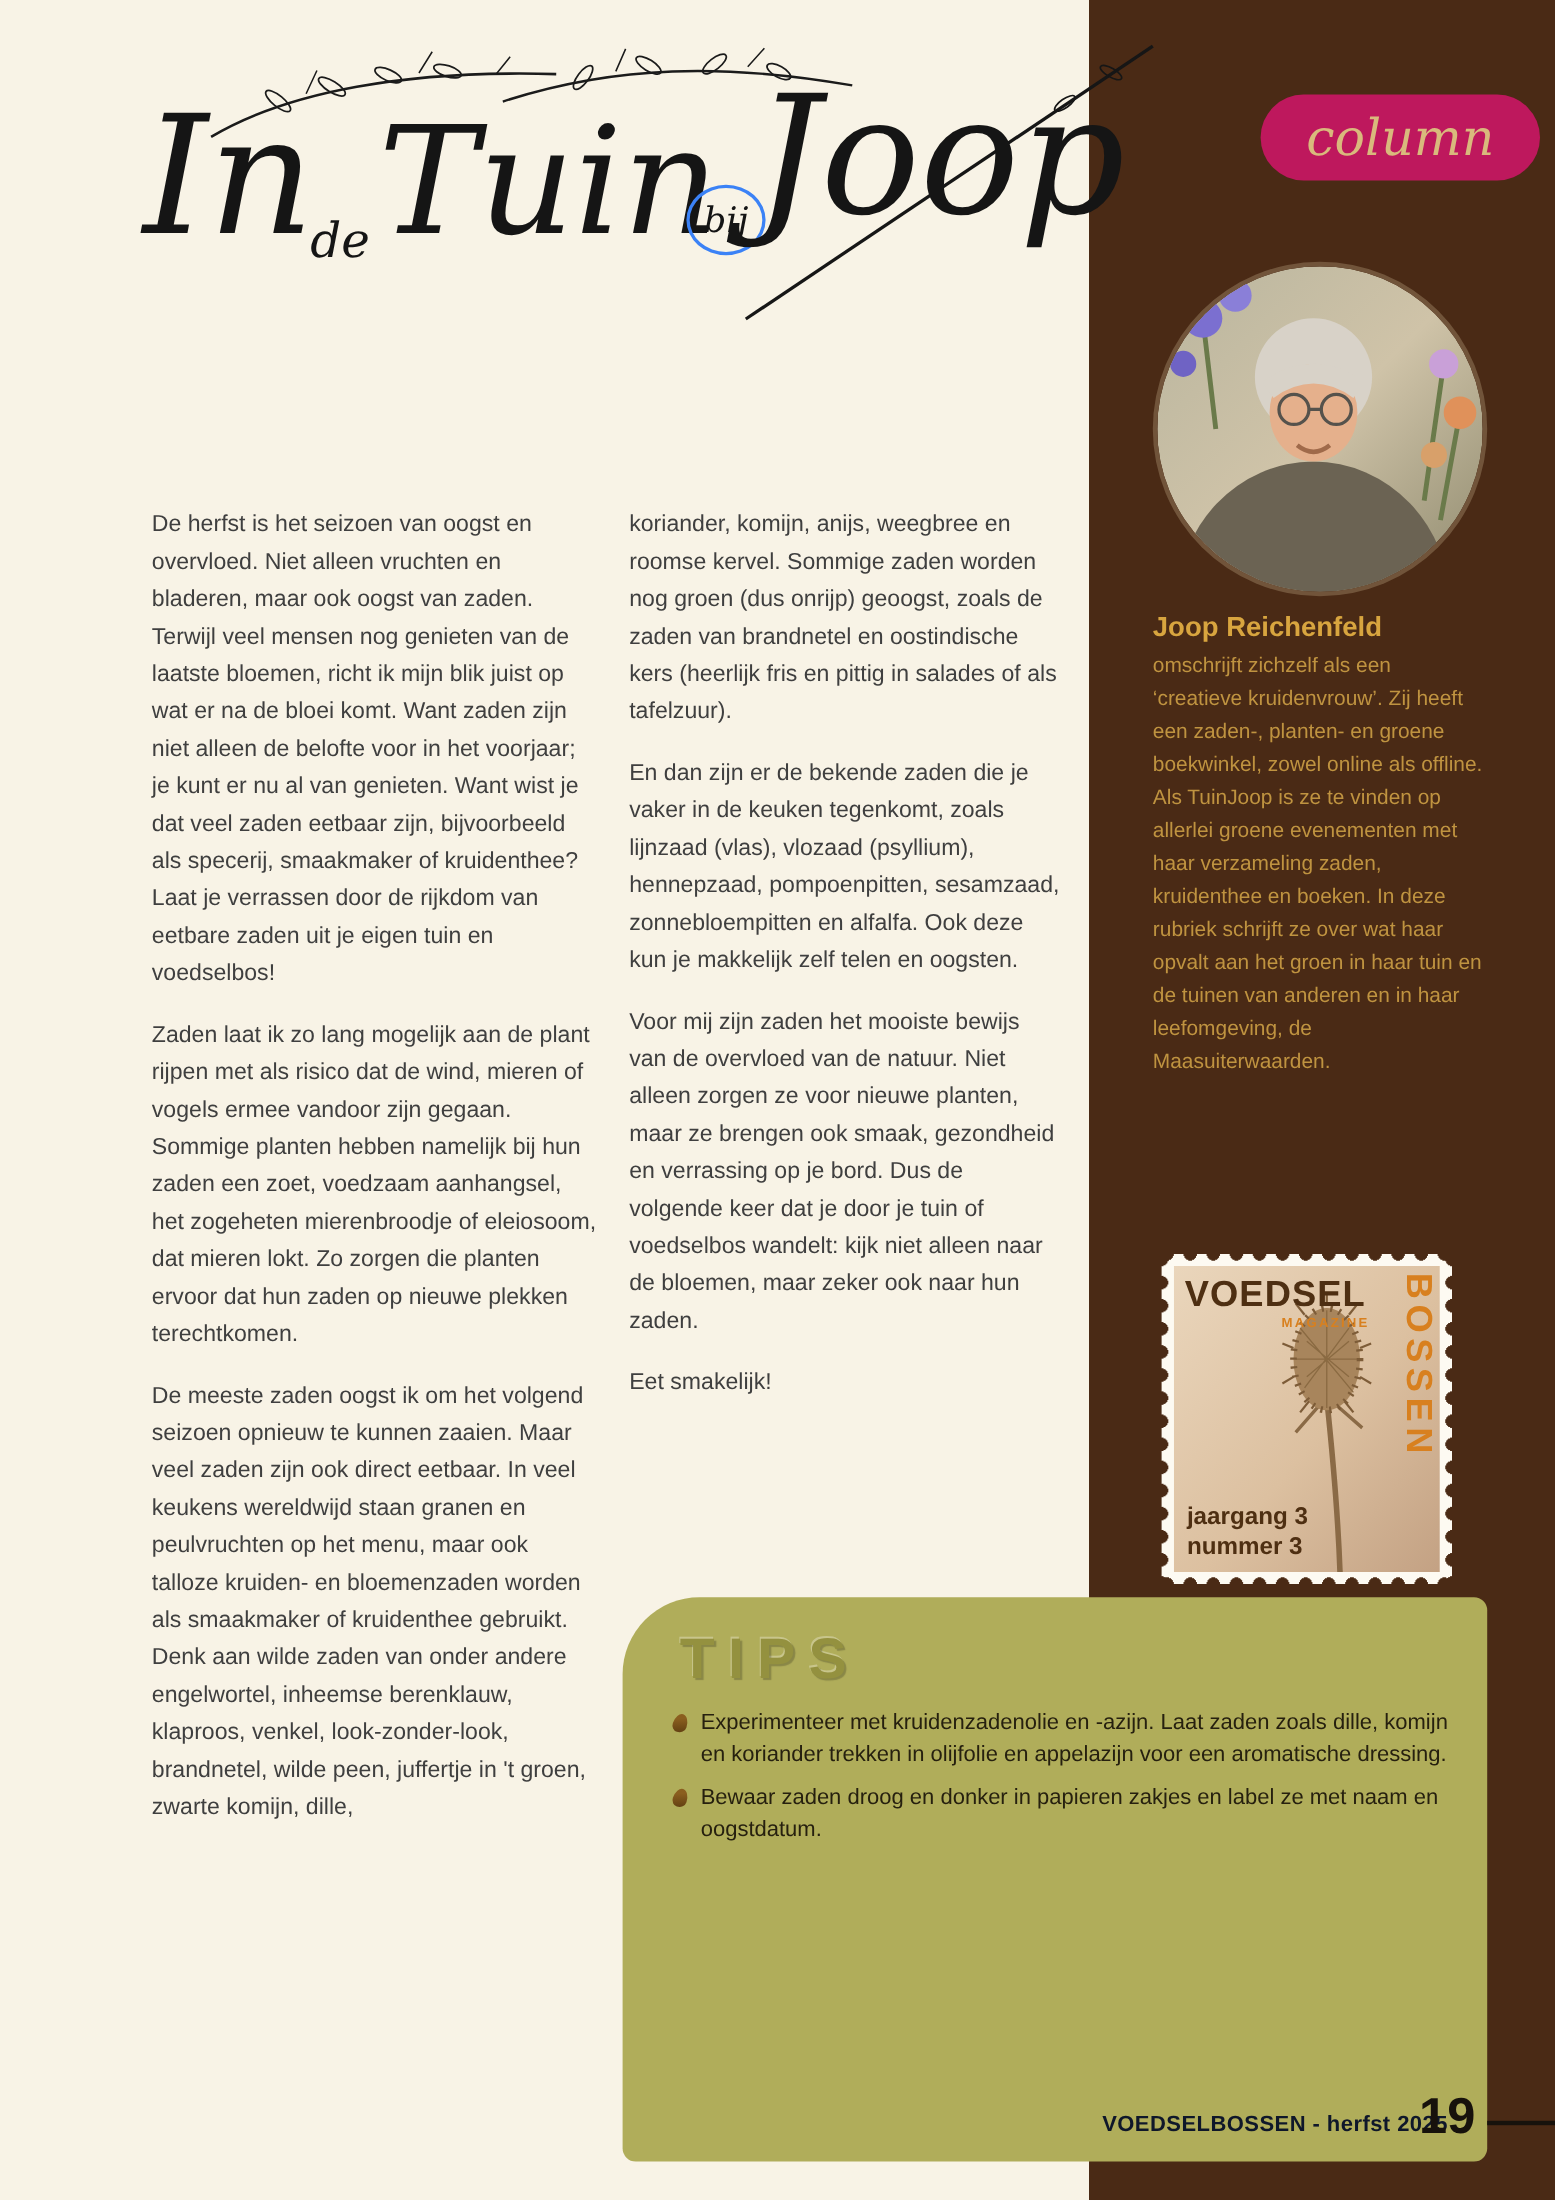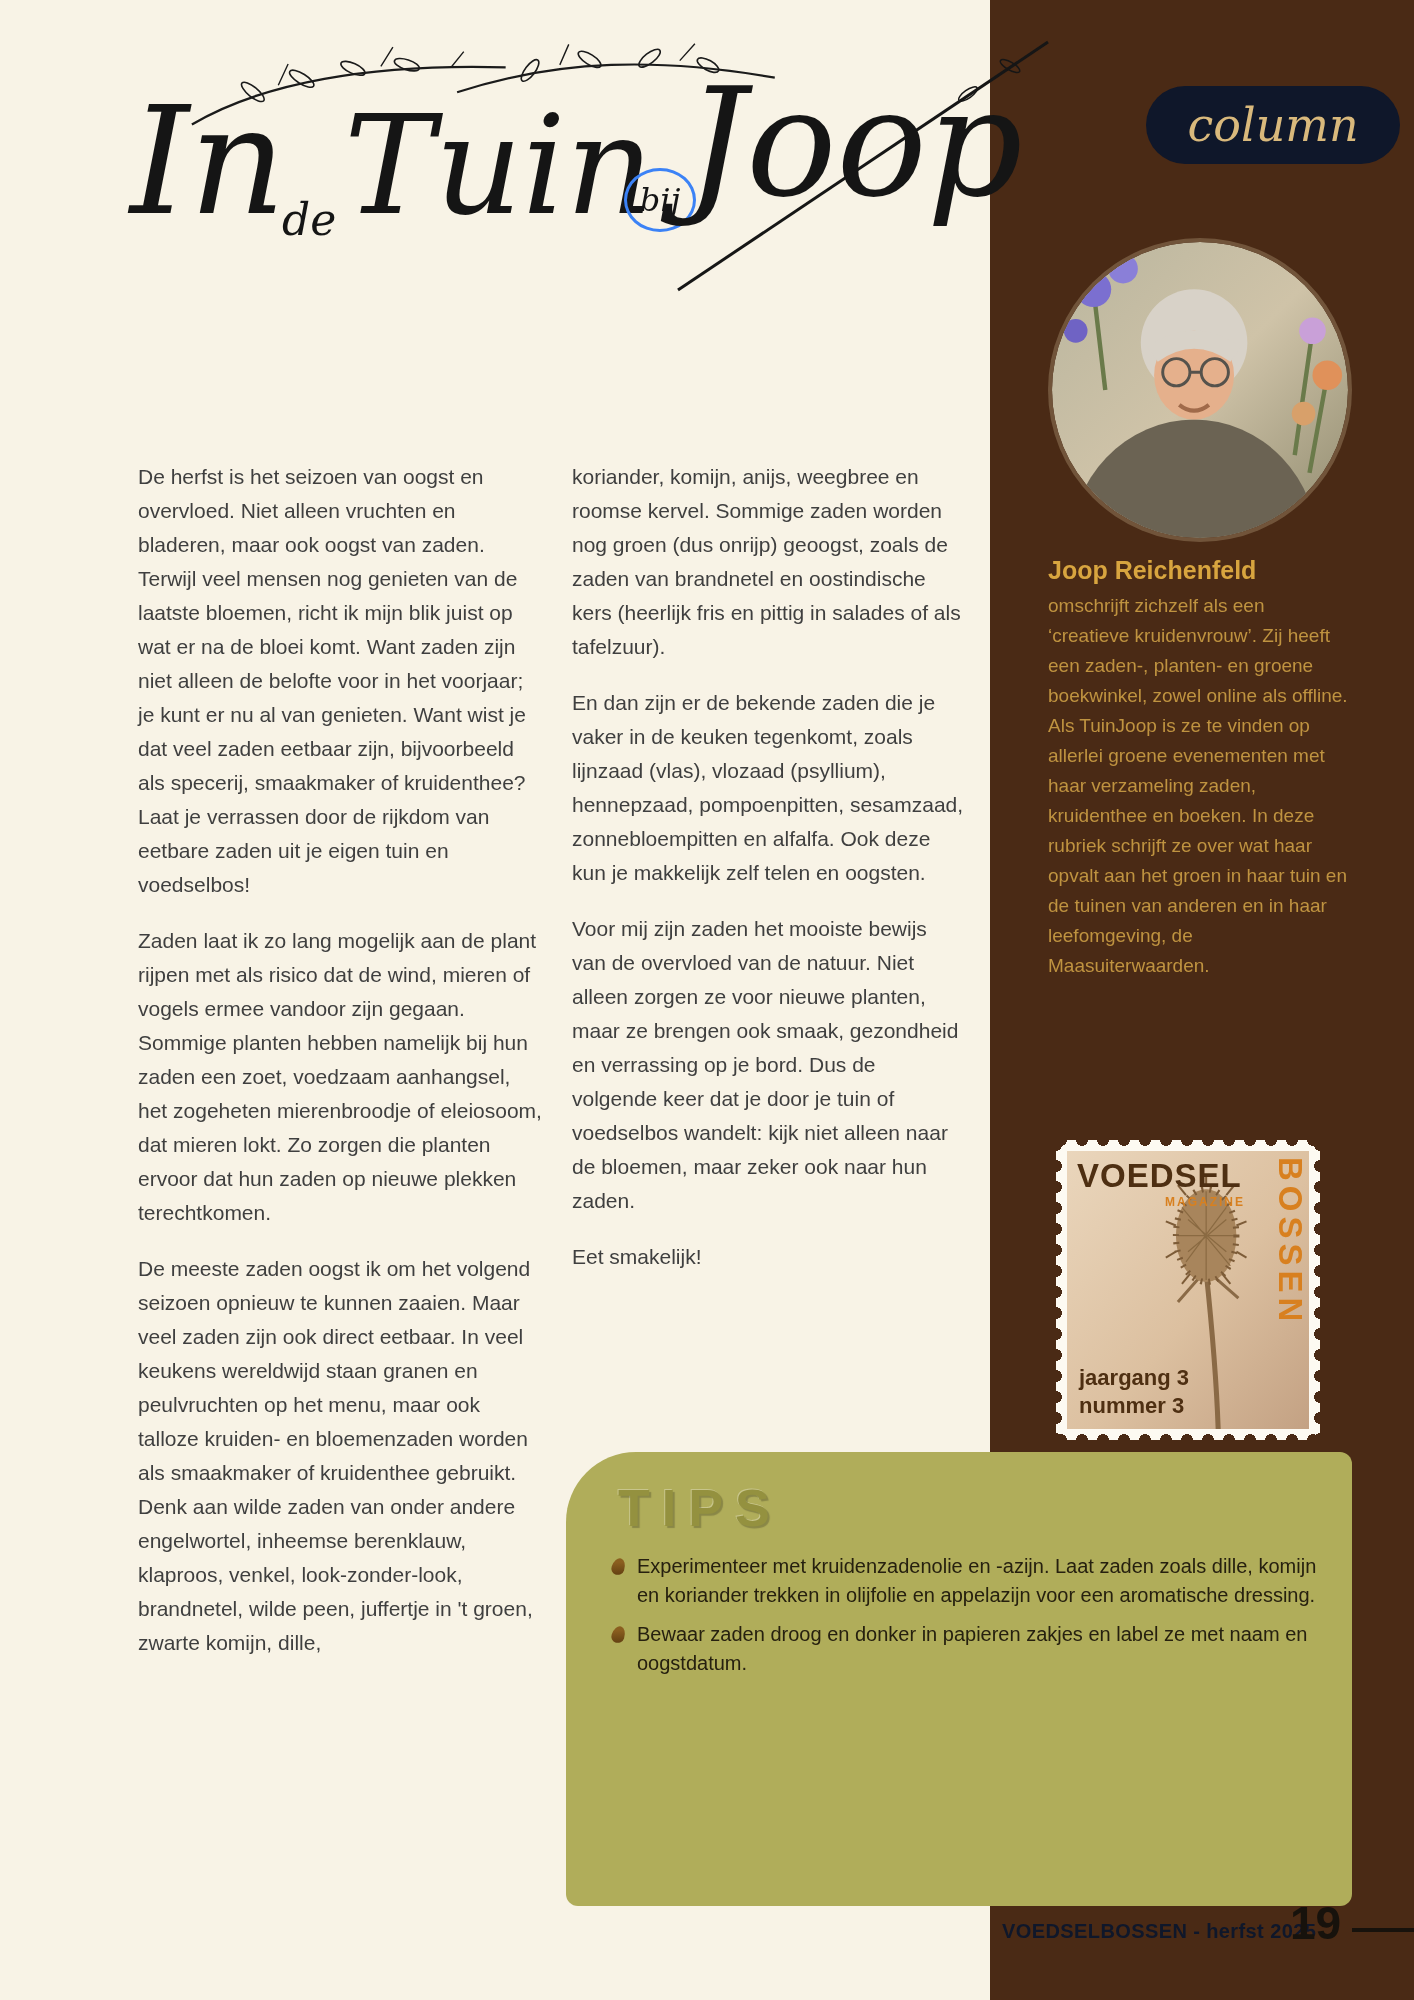--- a/index.html
+++ b/index.html
@@ -11,21 +11,21 @@
     background:#f8f3e6; overflow:hidden; margin:0 auto;
   }
 
   
   .sidebar {
     position:absolute; left:990px; top:0; bottom:0; right:0;
     background:#4a2a15;
   }
   .column-badge {
     position:absolute; top:86px; right:14px; width:254px; height:78px;
-    background:#0f172a; border-radius:39px;
+    background:#be185d; border-radius:39px;
     display:flex; align-items:center; justify-content:center; z-index:3;
   }
   .column-badge span {
     font-family:"DejaVu Serif", serif; font-style:italic;
     font-size:46px; color:#d9b97c;
   }
 
   .author-photo {
     position:absolute; left:1052px; top:242px; width:296px; height:296px;
     border-radius:50%; overflow:hidden; z-index:3;
@@ -104,21 +104,21 @@
     color:#bc9630; line-height:52px;
     text-shadow:2px 2px 0 rgba(98,76,22,0.35);
   }
   .col { position:absolute; top:460px; font-size:21px; line-height:34px; color:#3f3f3f; }
   .col-1 { left:138px; width:404px; }
   .col-2 { left:572px; width:392px; }
   .col p { margin-bottom:22px; }
 
   
   .tips {
-    position:absolute; left:566px; top:1452px; width:786px; height:454px;
+    position:absolute; left:566px; top:1452px; width:786px; height:513px;
     background:#b0ad5a; border-radius:70px 12px 12px 12px;
     padding:26px 34px 20px 46px; z-index:3;
   }
   .tips-title {
     font-size:52px; font-weight:bold; letter-spacing:12px; color:#94913f;
     text-shadow:2px 2px 1px rgba(0,0,0,0.22), -1px -1px 0 rgba(255,255,255,0.30);
     margin:0 0 14px 6px;
   }
   .tip { display:flex; gap:12px; margin-bottom:10px; }
   .tip-text { font-size:20px; line-height:29px; color:#26200f; }

